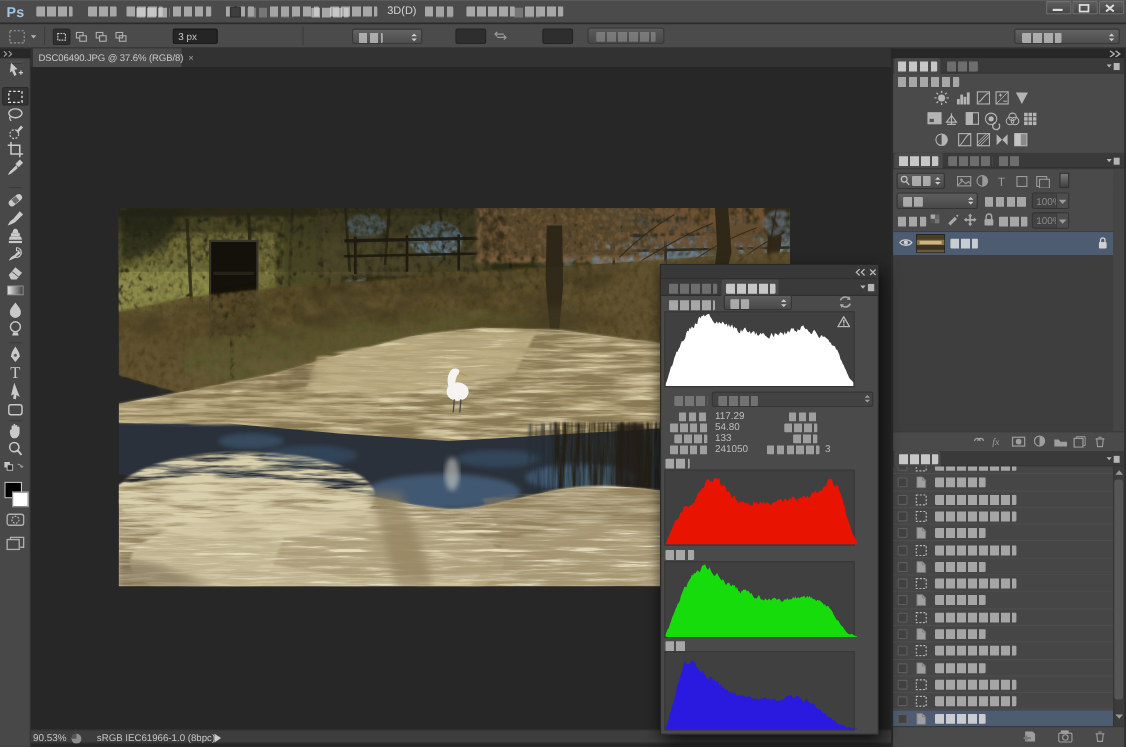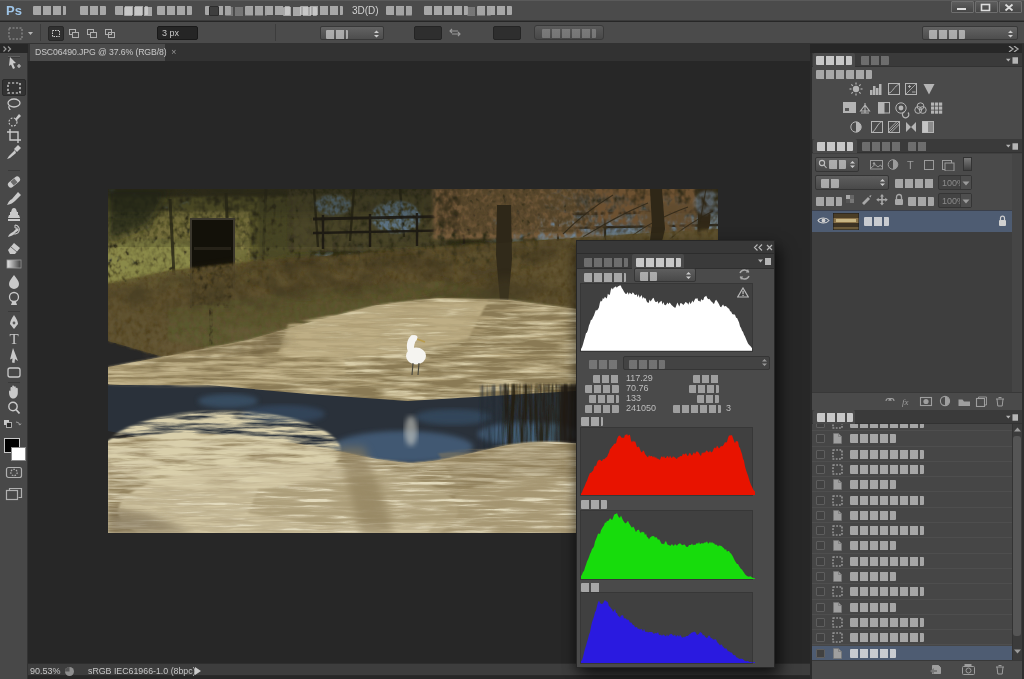--- a/index.html
+++ b/index.html
@@ -35,21 +35,21 @@
 .ptabs{position:absolute;left:0;width:212px;height:14px;background:#3a3a3a;border-bottom:1px solid #323232}
 .ptab{position:absolute;top:0;height:14px;background:#4a4a4a;border-radius:2px 2px 0 0}
 .pbody{position:absolute;left:0;width:212px;background:#4a4a4a}
 .pmenu{position:absolute;right:4px;top:4px;width:12px;height:7px}
 .drop2{position:absolute;background:linear-gradient(#5e5e5e,#494949);border:1px solid #353535;border-radius:2px;height:15px}
 .dropdim{position:absolute;background:#434343;border:1px solid #353535;border-radius:2px;height:15px;color:#8b8b8b;font-size:9px}
 .hrow{position:absolute;left:0;width:200px;height:15px}
 .hicon{position:absolute;left:20px;top:2px;width:11px;height:11px}
 .hchk{position:absolute;left:4px;top:3px;width:9px;height:9px;border:1px solid #5e5e5e;background:#414141;border-radius:1px}
 
-#fpanel{left:576px;top:240px;width:199px;height:428px;background:#4a4a4a;border:1px solid #272727;box-shadow:6px 8px 14px rgba(0,0,0,.55),-3px 4px 10px rgba(0,0,0,.35)}
+#fpanel{left:600px;top:240px;width:199px;height:428px;background:#4a4a4a;border:1px solid #272727;box-shadow:6px 8px 14px rgba(0,0,0,.55),-3px 4px 10px rgba(0,0,0,.35)}
 .histbox{position:absolute;left:3px;width:173px;background:#404040;border:1px solid #373737}
 .statlab{position:absolute;font-size:9px;color:#bdbdbd;white-space:nowrap}
 </style></head><body>
 <div id="app">
 <div id="menubar" class="abs"></div>
 <div id="pslogo" class="abs">Ps</div>
 <div class="abs" style="left:33px;top:6px"><span class="jp jp" style="width:33px;"></span></div>
 <div class="abs" style="left:80px;top:6px"><span class="jp jp" style="width:26px;"></span></div>
 <div class="abs" style="left:115px;top:6px"><span class="jp jp" style="width:33px;"></span></div>
 <div class="abs" style="left:157px;top:6px"><span class="jp jp" style="width:35px;"></span></div>
@@ -837,21 +837,21 @@
       </svg>
 <div class="abs" style="left:12px;top:119px"><span class="jp jpdim" style="width:30px"></span></div>
 <div class="dropdim abs" style="left:46px;top:115px;width:147px;height:14px"></div>
 <div class="abs" style="left:52px;top:119px"><span class="jp jpdim" style="width:36px"></span></div>
 <svg class="abs" style="left:184px;top:117px" width="7" height="9" viewBox="0 0 7 8">
         <path d="M1 3 l2.5-2.5 L6 3z M1 5 l2.5 2.5 L6 5z" fill="#999"></path>
       </svg>
 <div class="abs" style="left:16px;top:134px"><span class="jp jps" style="width:26px"></span></div>
 <div class="statlab" style="left:49px;top:132px">117.29</div>
 <div class="abs" style="left:8px;top:144px"><span class="jp jps" style="width:34px"></span></div>
-<div class="statlab" style="left:49px;top:142px">70.76</div>
+<div class="statlab" style="left:49px;top:142px">54.80</div>
 <div class="abs" style="left:12px;top:154px"><span class="jp jps" style="width:30px"></span></div>
 <div class="statlab" style="left:49px;top:152px">133</div>
 <div class="abs" style="left:8px;top:164px"><span class="jp jps" style="width:34px"></span></div>
 <div class="statlab" style="left:49px;top:162px">241050</div>
 <div class="abs" style="left:116px;top:134px"><span class="jp jps" style="width:26px"></span></div>
 <div class="abs" style="left:112px;top:144px"><span class="jp jps" style="width:30px"></span></div>
 <div class="abs" style="left:120px;top:154px"><span class="jp jps" style="width:22px"></span></div>
 <div class="abs" style="left:96px;top:164px"><span class="jp jps" style="width:48px"></span></div>
 <div class="statlab" style="left:149px;top:162px">3</div>
 <div class="abs" style="left:4px;top:176px"><span class="jp jp" style="width:22px"></span></div>

